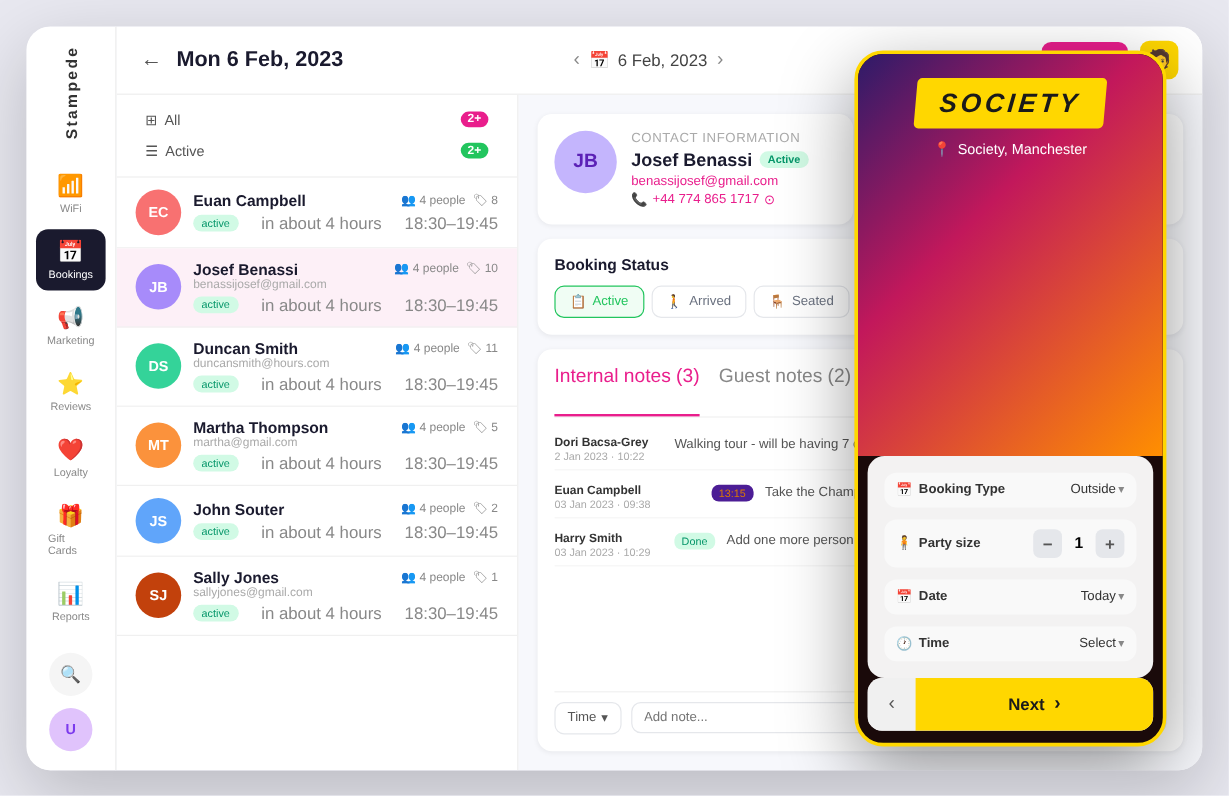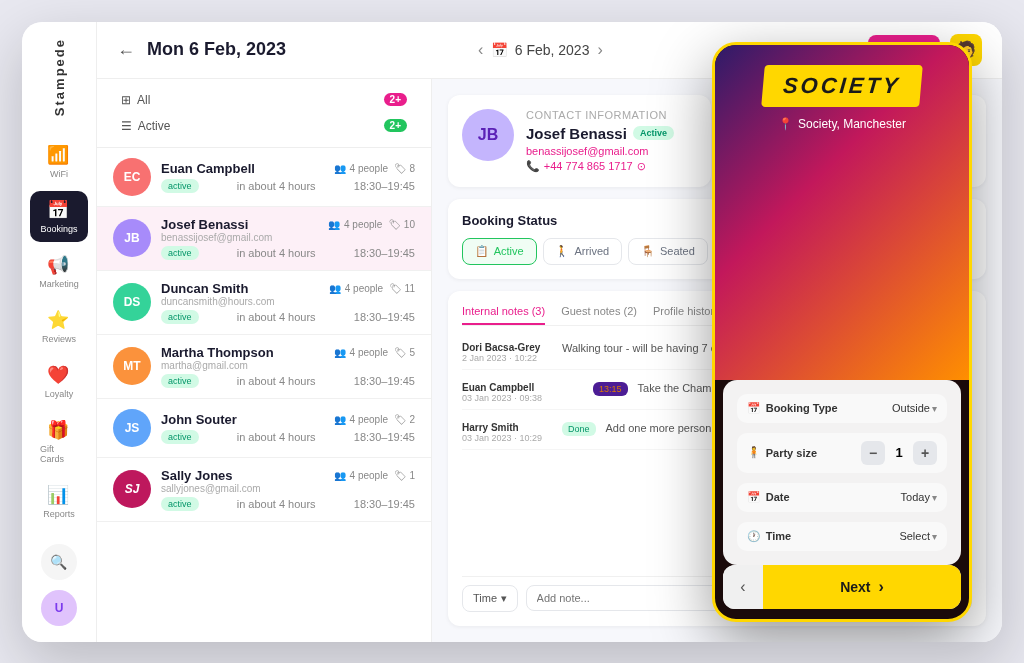--- a/index.html
+++ b/index.html
@@ -327,21 +327,21 @@
       border-radius: 8px;
       font-weight: 500;
     }
 
     .status-active {
       background: #d1fae5;
       color: #059669;
     }
 
     .guest-time {
-      font-size: 11px;
+      font-size: 14px;
       color: #888;
     }
 
     .guest-email {
       font-size: 10px;
       color: #aaa;
     }
 
     
     .detail-panel {
@@ -533,23 +533,23 @@
     }
 
     .notes-tabs {
       display: flex;
       gap: 16px;
       border-bottom: 1px solid #f0f0f0;
       margin-bottom: 10px;
     }
 
     .notes-tab {
-      font-size: 11px;
+      font-size: 16px;
       font-weight: 500;
-      padding-bottom: 6px;
+      padding-bottom: 22px;
       color: #888;
       cursor: pointer;
     }
 
     .notes-tab.active {
       color: #e91e8c;
       border-bottom: 2px solid #e91e8c;
     }
 
     .notes-list {
@@ -987,21 +987,21 @@
               </div>
               <div class="guest-status-row">
                 <span class="status-badge status-active">active</span>
                 <span class="guest-time">in about 4 hours</span>
                 <span class="guest-time">18:30–19:45</span>
               </div>
             </div>
           </div>
 
           <div class="guest-item">
-            <div class="avatar" style="background:#be185d;font-style:italic;">SJ</div>
+            <div class="avatar" style="background:#c2410c;">SJ</div>
             <div class="guest-info">
               <div class="guest-name-row">
                 <span class="guest-name">Sally Jones</span>
                 <div class="guest-meta">
                   <span>👥 4 people</span>
                   <span>🏷 1</span>
                 </div>
               </div>
               <div class="guest-email">sallyjones@gmail.com</div>
               <div class="guest-status-row">

